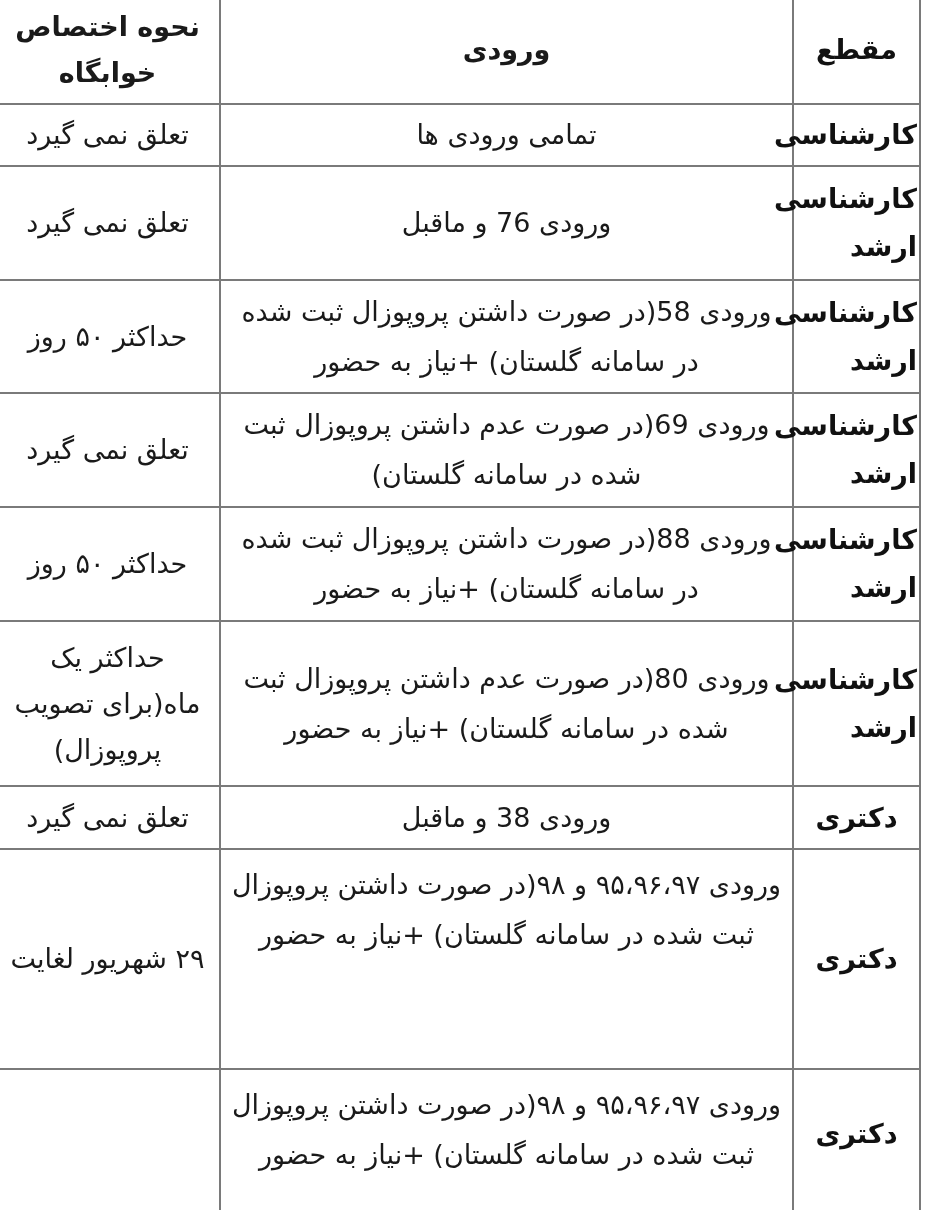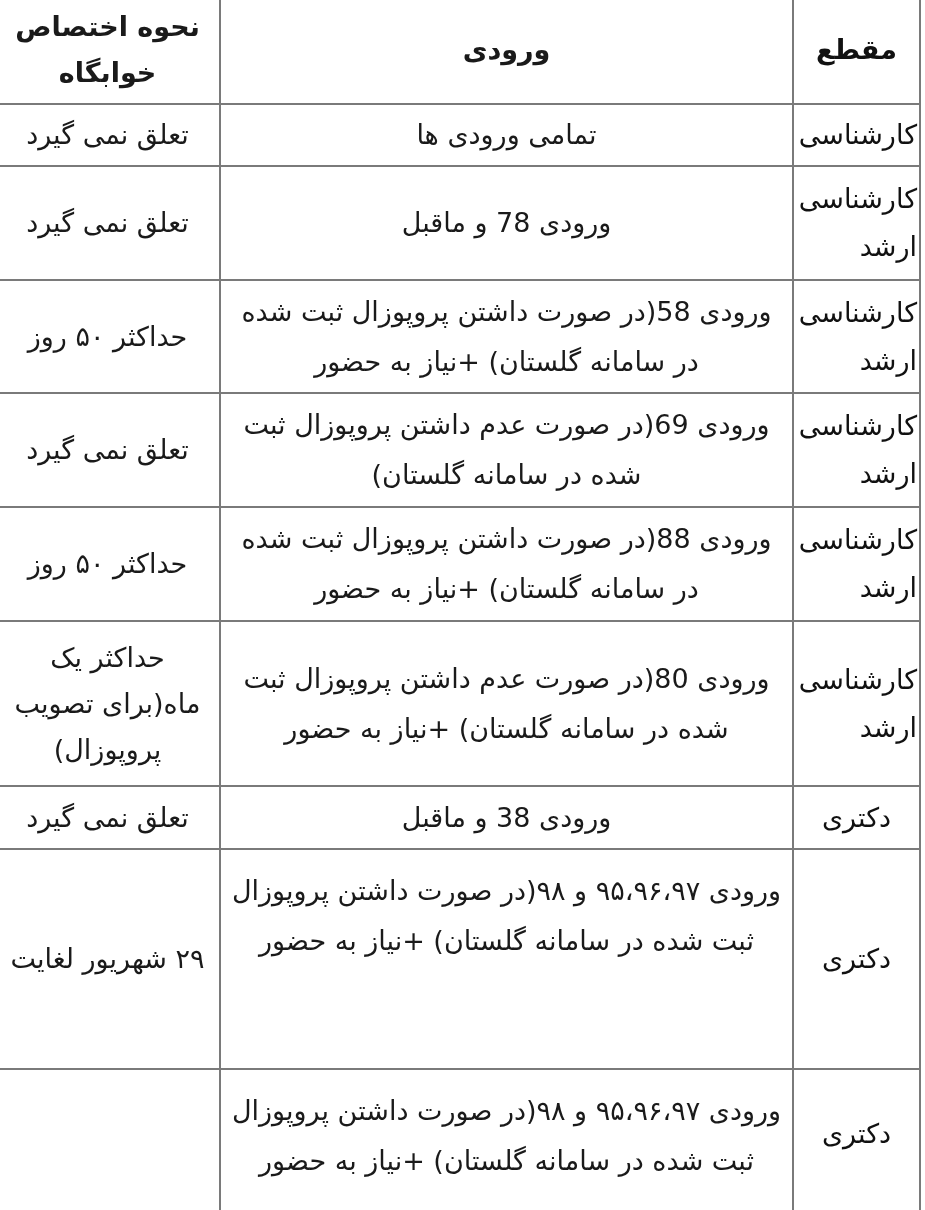--- a/index.html
+++ b/index.html
@@ -33,42 +33,42 @@
   td, th {
     border: 2px solid #7a7a7a;
     text-align: center;
     vertical-align: middle;
     padding: 0 6px;
     font-size: 27px;
     line-height: 48px;
     font-weight: normal;
   }
   td.level, th.level {
-    font-weight: normal;
+    font-weight: bold;
     color: #111;
     padding: 0 2px;
     text-align: right;
   }
   th.level { text-align: center; font-weight: bold; }
   th { font-weight: bold; }
   th.entry { font-weight: bold; }
   th.dorm { font-weight: bold; line-height: 46px; }
   td.entry { line-height: 50px; margin-left: 7px; }
   td.dorm { line-height: 46px; }
   tr.h-header { height: 109px; }
   tr.h-r1 { height: 62px; }
   tr.h-r2 { height: 114px; }
   tr.h-r3 { height: 113px; }
   tr.h-r4 { height: 114px; }
   tr.h-r5 { height: 114px; }
   tr.h-r6 { height: 165px; }
   tr.h-r7 { height: 63px; }
   tr.h-r8 { height: 220px; }
   tr.h-r9 { height: 160px; }
-  td.top-pad { vertical-align: top; padding-top: 16px; }
+  td.top-pad { vertical-align: top; padding-top: 10px; }
 </style>
 </head>
 <body>
 
 <div class="table-wrap">
   <table>
     <colgroup>
       <col class="c-level">
       <col class="c-entry">
       <col class="c-dorm">
@@ -81,21 +81,21 @@
       </tr>
     </thead>
     <tbody>
       <tr class="h-r1">
         <td class="level">کارشناسی</td>
         <td class="entry">تمامی ورودی ها</td>
         <td class="dorm">تعلق نمی گیرد</td>
       </tr>
       <tr class="h-r2">
         <td class="level">کارشناسی ارشد</td>
-        <td class="entry">ورودی 78 و ماقبل</td>
+        <td class="entry">ورودی 76 و ماقبل</td>
         <td class="dorm">تعلق نمی گیرد</td>
       </tr>
       <tr class="h-r3">
         <td class="level">کارشناسی ارشد</td>
         <td class="entry">ورودی 58(در صورت داشتن پروپوزال ثبت شده در سامانه گلستان) +نیاز به حضور</td>
         <td class="dorm">حداکثر ۵۰ روز</td>
       </tr>
       <tr class="h-r4">
         <td class="level">کارشناسی ارشد</td>
         <td class="entry">ورودی 69(در صورت عدم داشتن پروپوزال ثبت شده در سامانه گلستان)</td>

